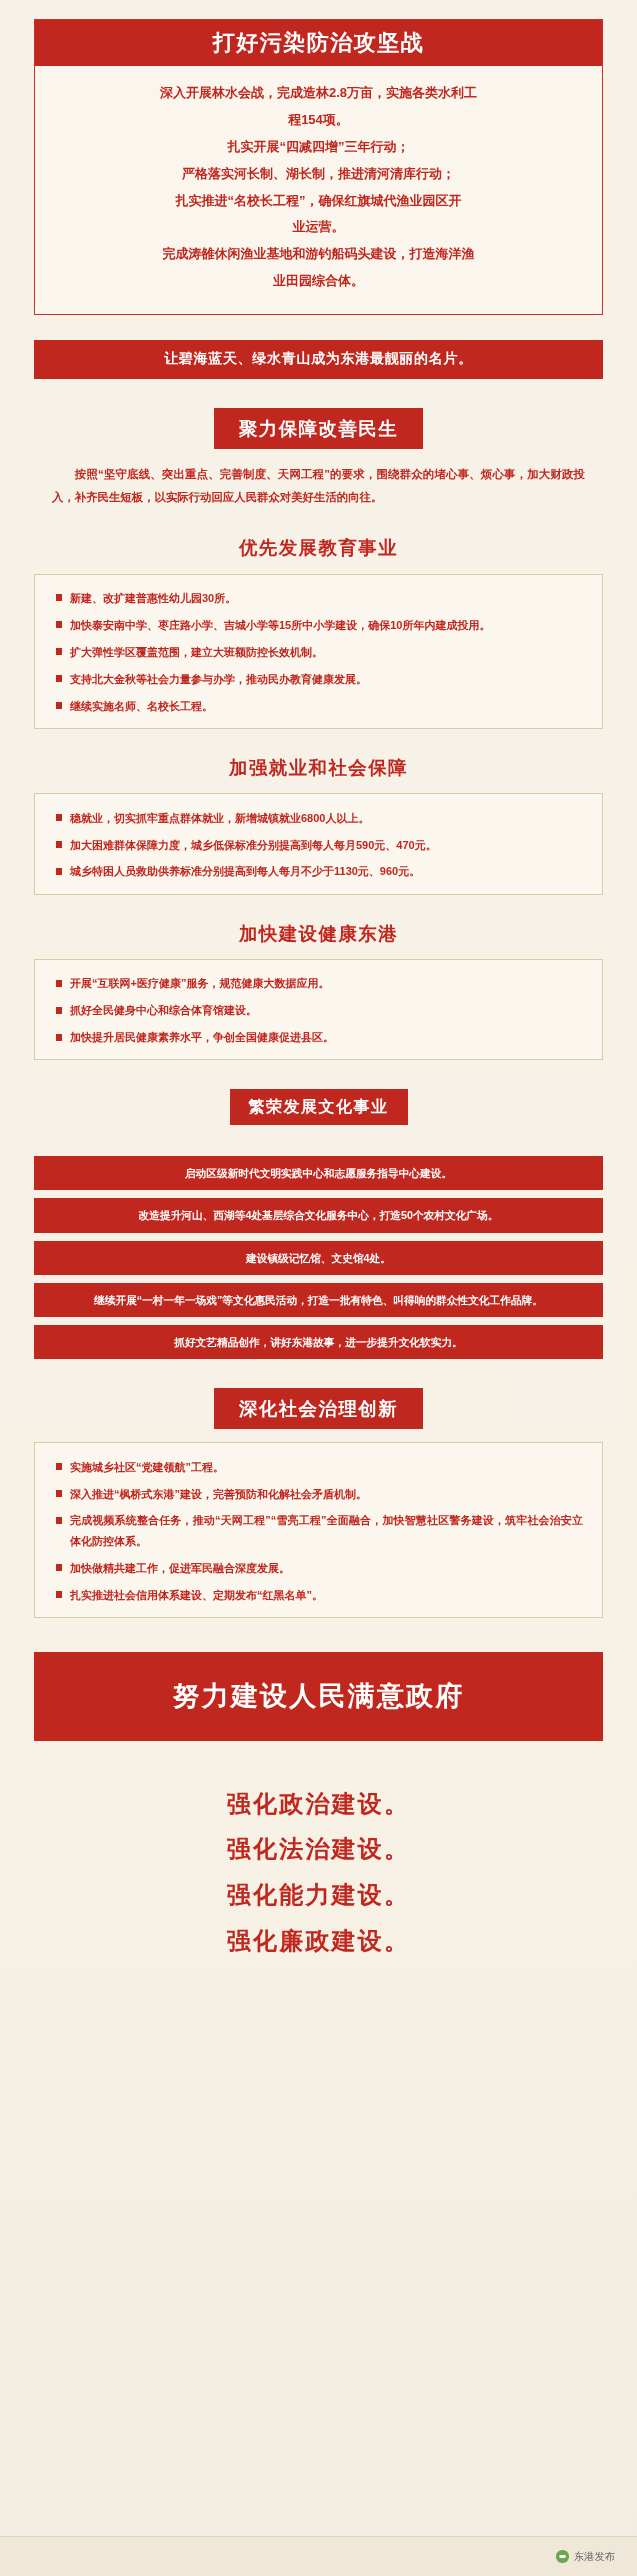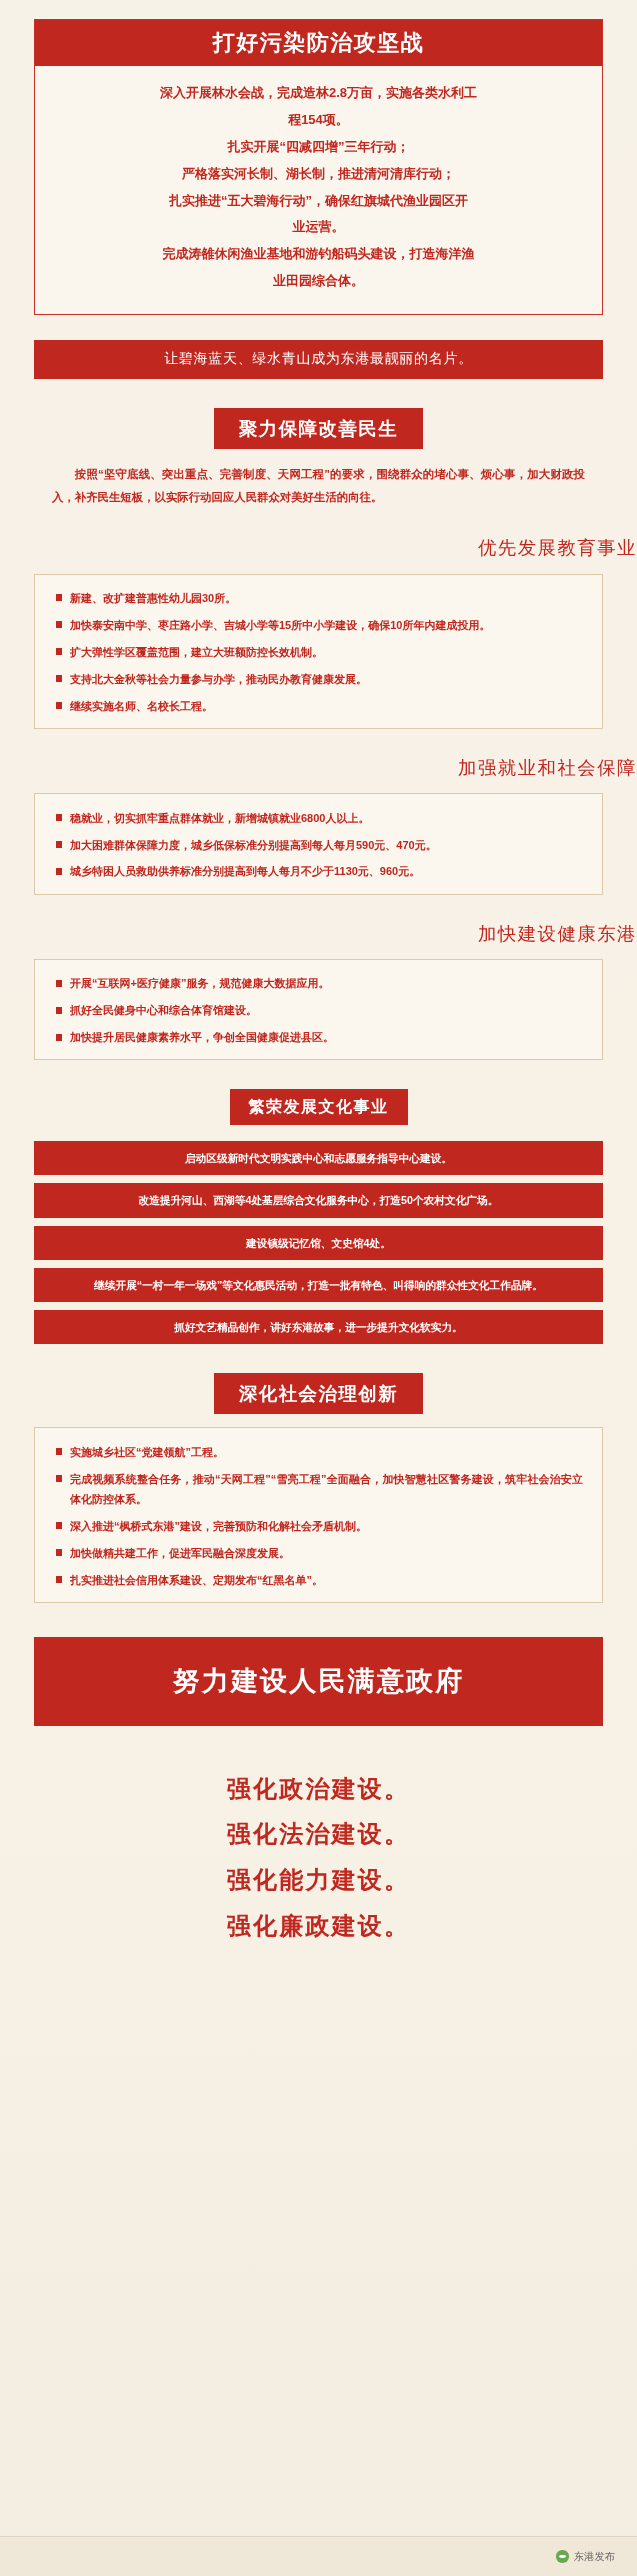--- a/index.html
+++ b/index.html
@@ -47,21 +47,21 @@
     font-weight:bold;
   }
   .top-body p{margin:0 0 1.5px 0;}
 
   
   .banner{
     margin:25px 34px 0 34px;
     background:#c0271f;
     color:#fff;
     font-size:14px;
-    font-weight:normal;
+    font-weight:bold;
     text-align:center;
     letter-spacing:0.7px;
     padding:10.3px 0;
   }
 
   
   .pill{
     display:block;
     margin:29px auto 0 auto;
     background:#c0271f;
@@ -81,24 +81,24 @@
     color:#c0271f;
     font-size:11.4px;
     line-height:2.0;
     text-align:justify;
     text-indent:2em;
     font-weight:bold;
   }
 
   
   .sub-head{
-    text-align:right;
+    text-align:center;
     color:#c0271f;
     font-size:18.4px;
-    font-weight:normal;
+    font-weight:bold;
     letter-spacing:1.5px;
     margin:26.5px 0 0 0;
   }
 
   
   .card{
     margin:13.2px 34px 0 34px;
     border:0.7px solid #dcc9a8;
     background:#fbf7ef;
     padding:13.2px 19px 11.8px 19px;
@@ -121,21 +121,21 @@
   ul.bul li:last-child{margin-bottom:0;}
   ul.bul li:before{
     content:"";
     position:absolute;
     left:1.5px;top:6.6px;
     width:6.6px;height:6.6px;
     background:#c0271f;
   }
 
   
-  .stripes{margin:16px 34px 0 34px;border-radius:11px;}
+  .stripes{margin:31px 34px 0 34px;border-radius:11px;}
   .stripe{
     background:#c0271f;
     color:#fff;
     font-size:10.7px;
     line-height:1.7;
     font-weight:bold;
     text-align:center;
     padding:8px 17.7px;
     margin-bottom:8px;
     box-sizing:border-box;
@@ -199,21 +199,21 @@
 
 <div class="page">
 
   <div class="top-box">
     <div class="top-title">打好污染防治攻坚战</div>
     <div class="top-body">
       <p>深入开展林水会战，完成造林2.8万亩，实施各类水利工</p>
       <p>程154项。</p>
       <p>扎实开展“四减四增”三年行动；</p>
       <p>严格落实河长制、湖长制，推进清河清库行动；</p>
-      <p>扎实推进“五大碧海行动”，确保红旗城代渔业园区开</p>
+      <p>扎实推进“名校长工程”，确保红旗城代渔业园区开</p>
       <p>业运营。</p>
       <p>完成涛雒休闲渔业基地和游钓船码头建设，打造海洋渔</p>
       <p>业田园综合体。</p>
     </div>
   </div>
 
   <div class="banner">让碧海蓝天、绿水青山成为东港最靓丽的名片。</div>
 
   <div class="pill">聚力保障改善民生</div>
   <div class="lead">按照“坚守底线、突出重点、完善制度、天网工程”的要求，围绕群众的堵心事、烦心事，加大财政投入，补齐民生短板，以实际行动回应人民群众对美好生活的向往。</div>
@@ -253,22 +253,22 @@
     <div class="stripe">改造提升河山、西湖等4处基层综合文化服务中心，打造50个农村文化广场。</div>
     <div class="stripe">建设镇级记忆馆、文史馆4处。</div>
     <div class="stripe">继续开展“一村一年一场戏”等文化惠民活动，打造一批有特色、叫得响的群众性文化工作品牌。</div>
     <div class="stripe">抓好文艺精品创作，讲好东港故事，进一步提升文化软实力。</div>
   </div>
 
   <div class="pill">深化社会治理创新</div>
   <div class="card">
     <ul class="bul">
       <li>实施城乡社区“党建领航”工程。</li>
+      <li>深入推进“枫桥式东港”建设，完善预防和化解社会矛盾机制。</li>
       <li>完成视频系统整合任务，推动“天网工程”“雪亮工程”全面融合，加快智慧社区警务建设，筑牢社会治安立体化防控体系。</li>
-      <li>深入推进“枫桥式东港”建设，完善预防和化解社会矛盾机制。</li>
       <li>加快做精共建工作，促进军民融合深度发展。</li>
       <li>扎实推进社会信用体系建设、定期发布“红黑名单”。</li>
     </ul>
   </div>
 
   <div class="bigblock">努力建设人民满意政府</div>
 
   <div class="slogans">
     <div>强化政治建设。</div>
     <div>强化法治建设。</div>

